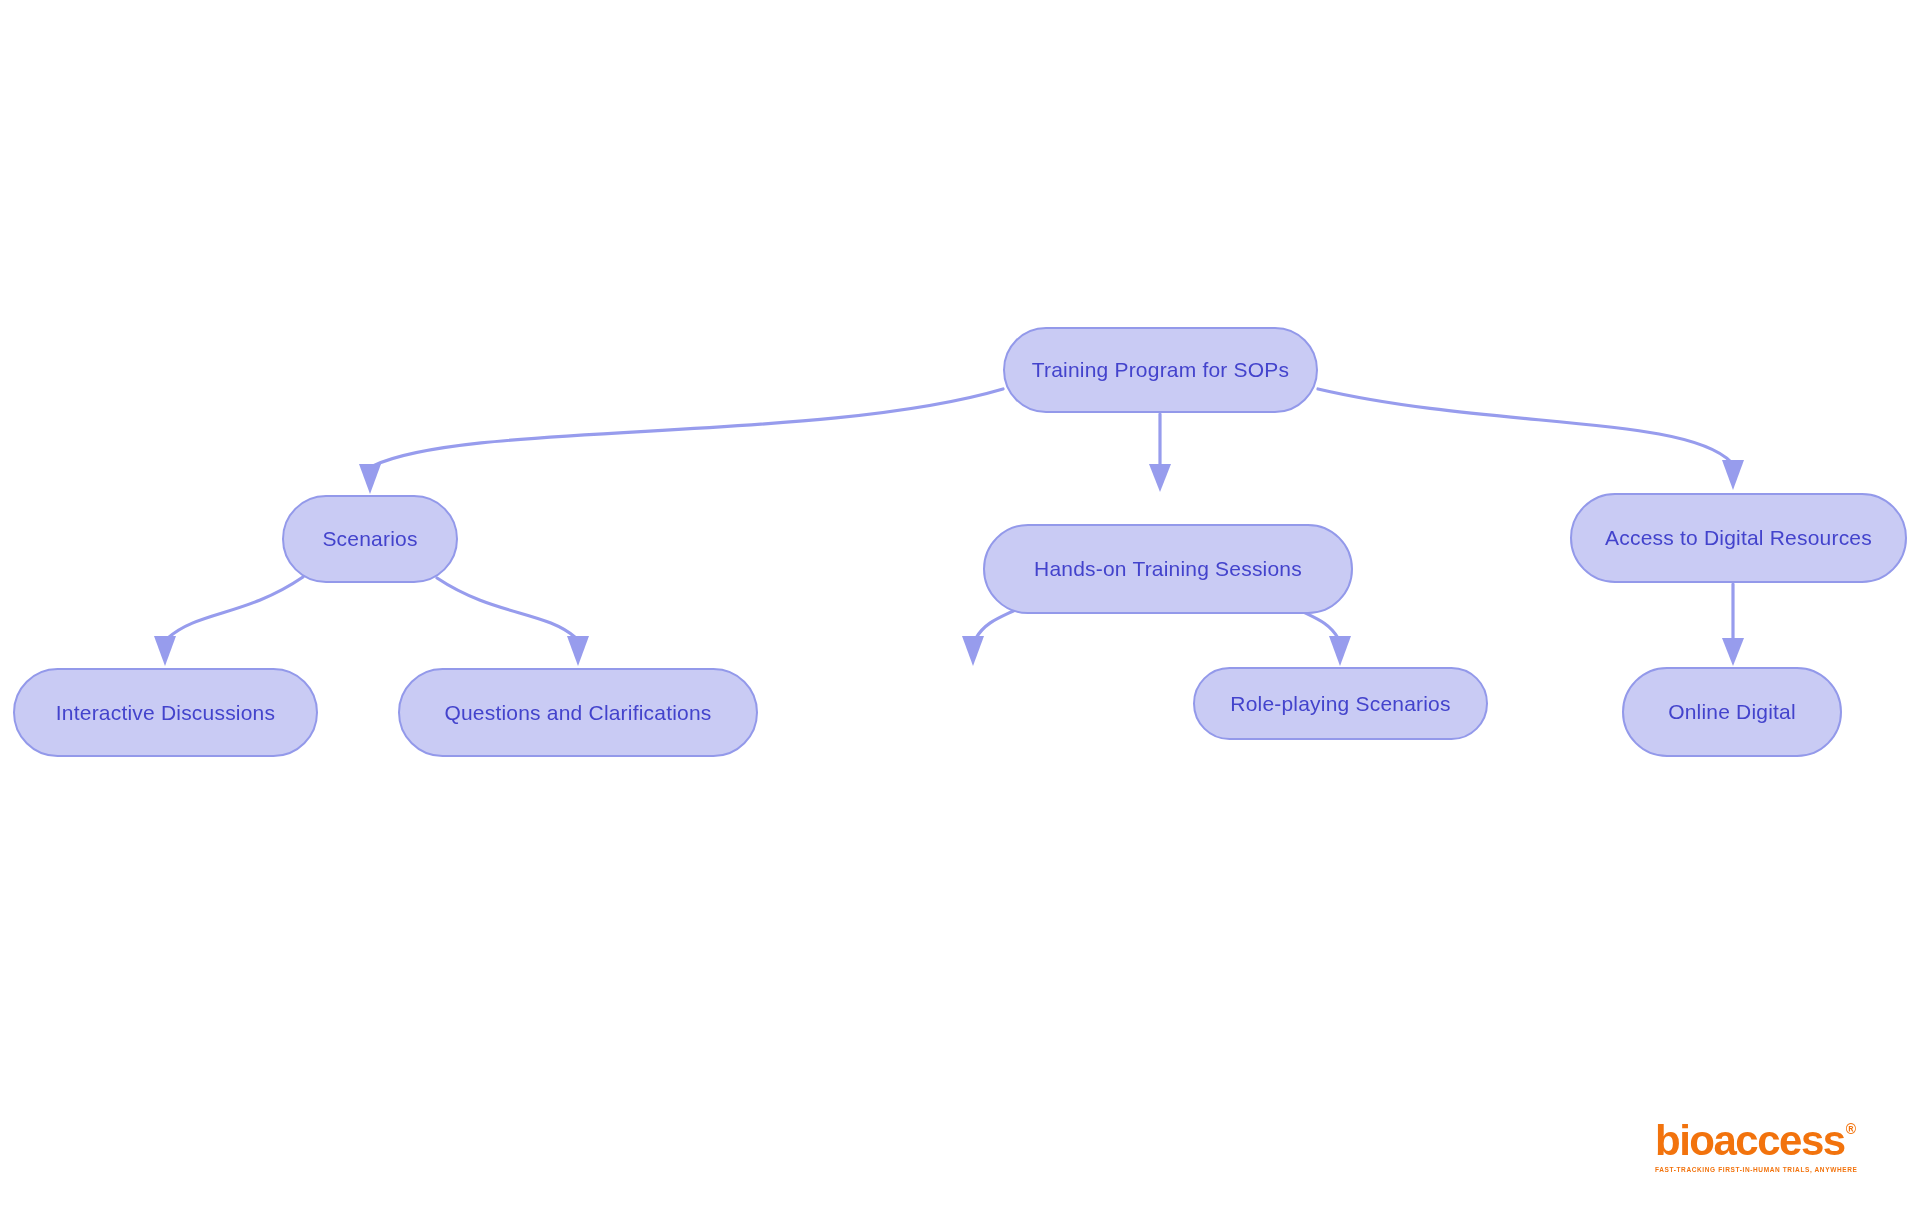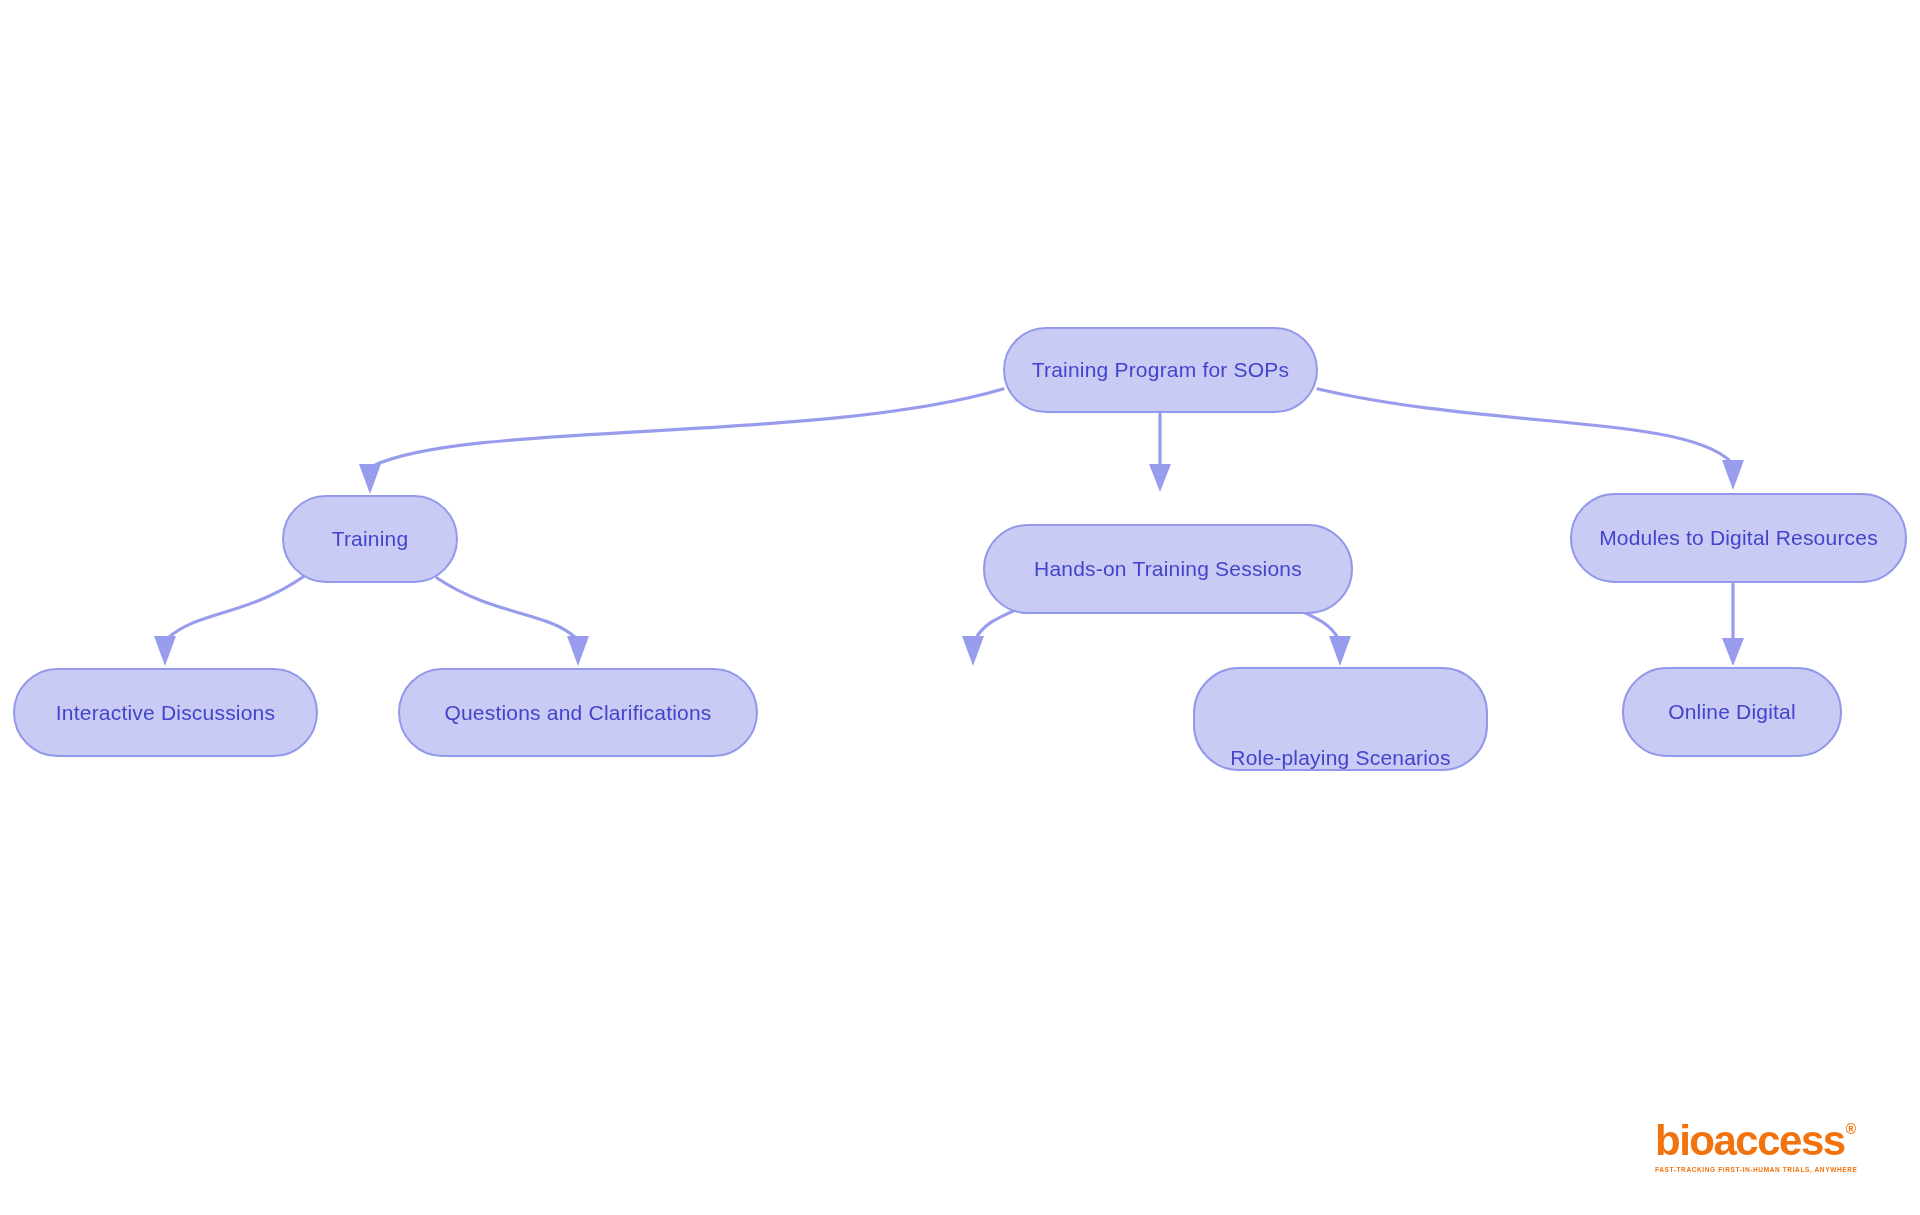--- a/index.html
+++ b/index.html
@@ -54,21 +54,21 @@
     line-height: 1.1;
   }
   
   .n-root        { left: 1003px; top: 327px; width: 315px; height: 86px; }
   .n-workshops   { left: 282px;  top: 495px; width: 176px; height: 88px; }
   .n-hands       { left: 983px;  top: 493px; width: 370px; height: 90px; margin-top: 31px; }
   .n-access      { left: 1570px; top: 493px; width: 337px; height: 90px; }
   .n-interactive { left: 13px;   top: 668px; width: 305px; height: 89px; }
   .n-questions   { left: 398px;  top: 668px; width: 360px; height: 89px; }
   .n-real        { left: 833px;  top: 667px; width: 280px; height: 89px; }
-  .n-role        { left: 1193px; top: 667px; width: 295px; height: 104px; align-items: flex-end; }
+  .n-role        { left: 1193px; top: 667px; width: 295px; height: 73px; }
   .n-online      { left: 1622px; top: 667px; width: 220px; height: 90px; }
 
   .brand {
     position: absolute;
     left: 1655px;
     top: 1120px;
     width: 220px;
     color: var(--brand-orange);
   }
   .brand-row {
@@ -125,27 +125,27 @@
     <polygon class="arrow" points="1329,636 1351,636 1340,666"></polygon>
 
     <path class="edge" d="M 1733 584 L 1733 640"></path>
     <polygon class="arrow" points="1722,638 1744,638 1733,666"></polygon>
   </svg>
 
   <div class="node n-root">
     <span>Training Program for SOPs</span>
   </div>
   <div class="node n-workshops">
-    <span>Training</span>
+    <span>Scenarios</span>
   </div>
   <div class="node n-hands">
     <span>Hands-on Training Sessions</span>
   </div>
   <div class="node n-access">
-    <span>Modules to Digital Resources</span>
+    <span>Access to Digital Resources</span>
   </div>
   <div class="node n-questions">
     <span>Questions and Clarifications</span>
   </div>
   <div class="node n-interactive">
     <span>Interactive Discussions</span>
   </div>
   <div class="node n-role">
     <span>Role-playing Scenarios</span>
   </div>

